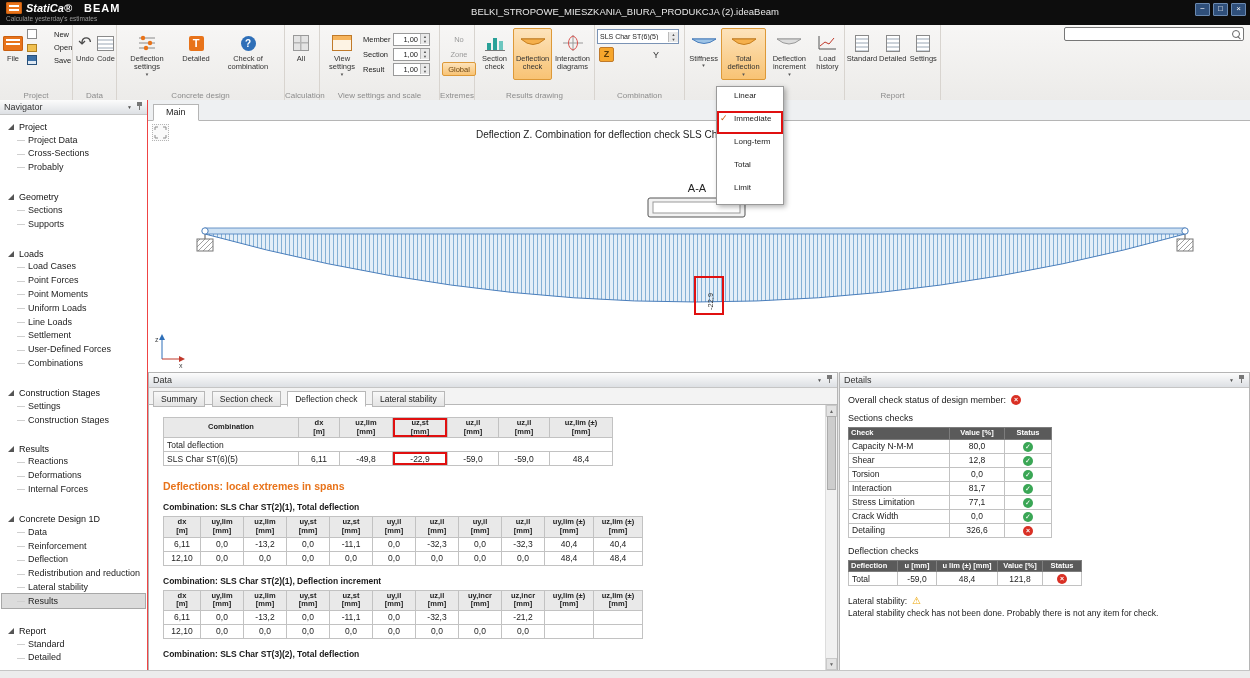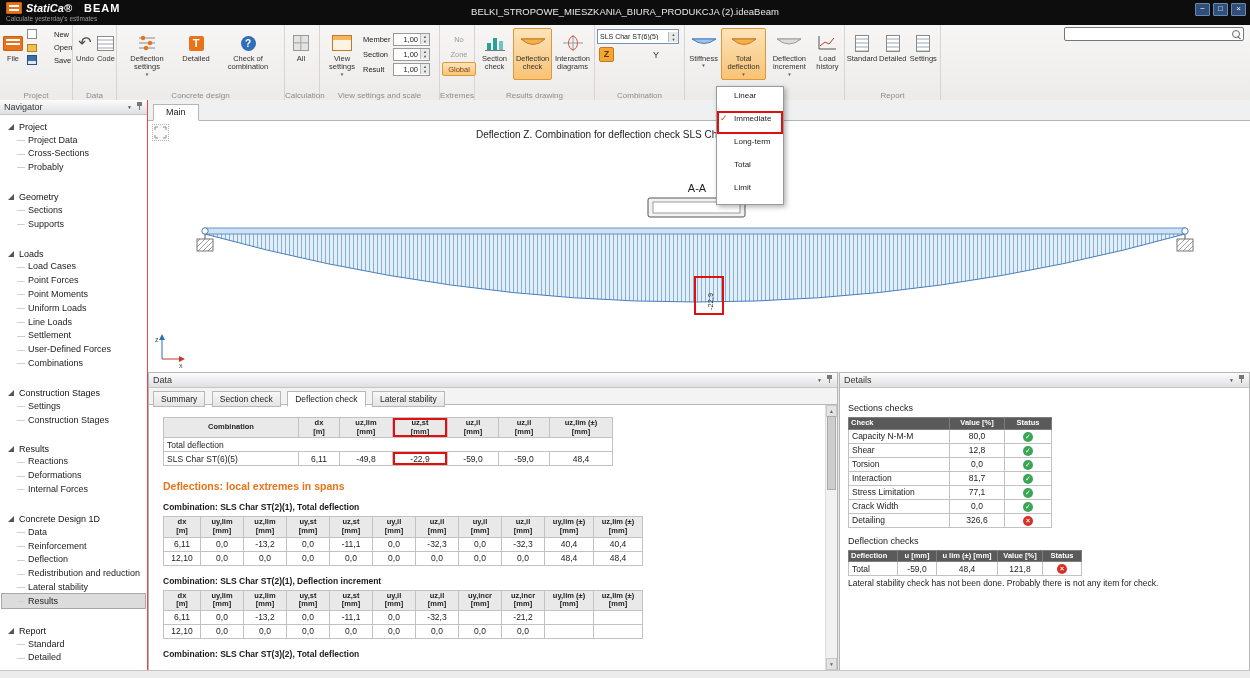--- a/index.html
+++ b/index.html
@@ -742,20 +742,24 @@
     <span>Details</span>
     <span class="ph-icons">
       <span class="ph-caret">▼</span>
       <span><svg width="7" height="9">
             <rect x="1" y="0" width="5" height="4" fill="#777"></rect>
             <line x1="3.5" y1="4" x2="3.5" y2="8" stroke="#777"></line>
           </svg></span>
     </span>
   </div>
   <div class="details-content">
+    <div class="overall-row">
+      <span>Overall check status of design member:</span>
+      <span class="status-icon fail">×</span>
+    </div>
     <div class="sec-label">Sections checks</div>
     <table class="dtab dark">
         <thead>
           <tr>
             <th style="min-width: 96px;">Check</th>
             <th style="min-width: 50px;">Value [%]</th>
             <th style="min-width: 42px;">Status</th>
           </tr>
         </thead>
         <tbody>
@@ -810,17 +814,21 @@
         <tbody>
           <tr>
             <td class="l">Total</td>
             <td>-59,0</td>
             <td>48,4</td>
             <td>121,8</td>
             <td><span class="status-icon fail">×</span></td>
           </tr>
         </tbody>
       </table>
+    <div class="lateral-row">
+      <span>Lateral stability:</span>
+      <span class="warn">⚠</span>
+    </div>
     <div class="lateral-note">Lateral stability check has not been done. Probably there is not any item for check.</div>
   </div>
 </div>
 
 <div class="statusbar"></div>
 
 </body></html>

